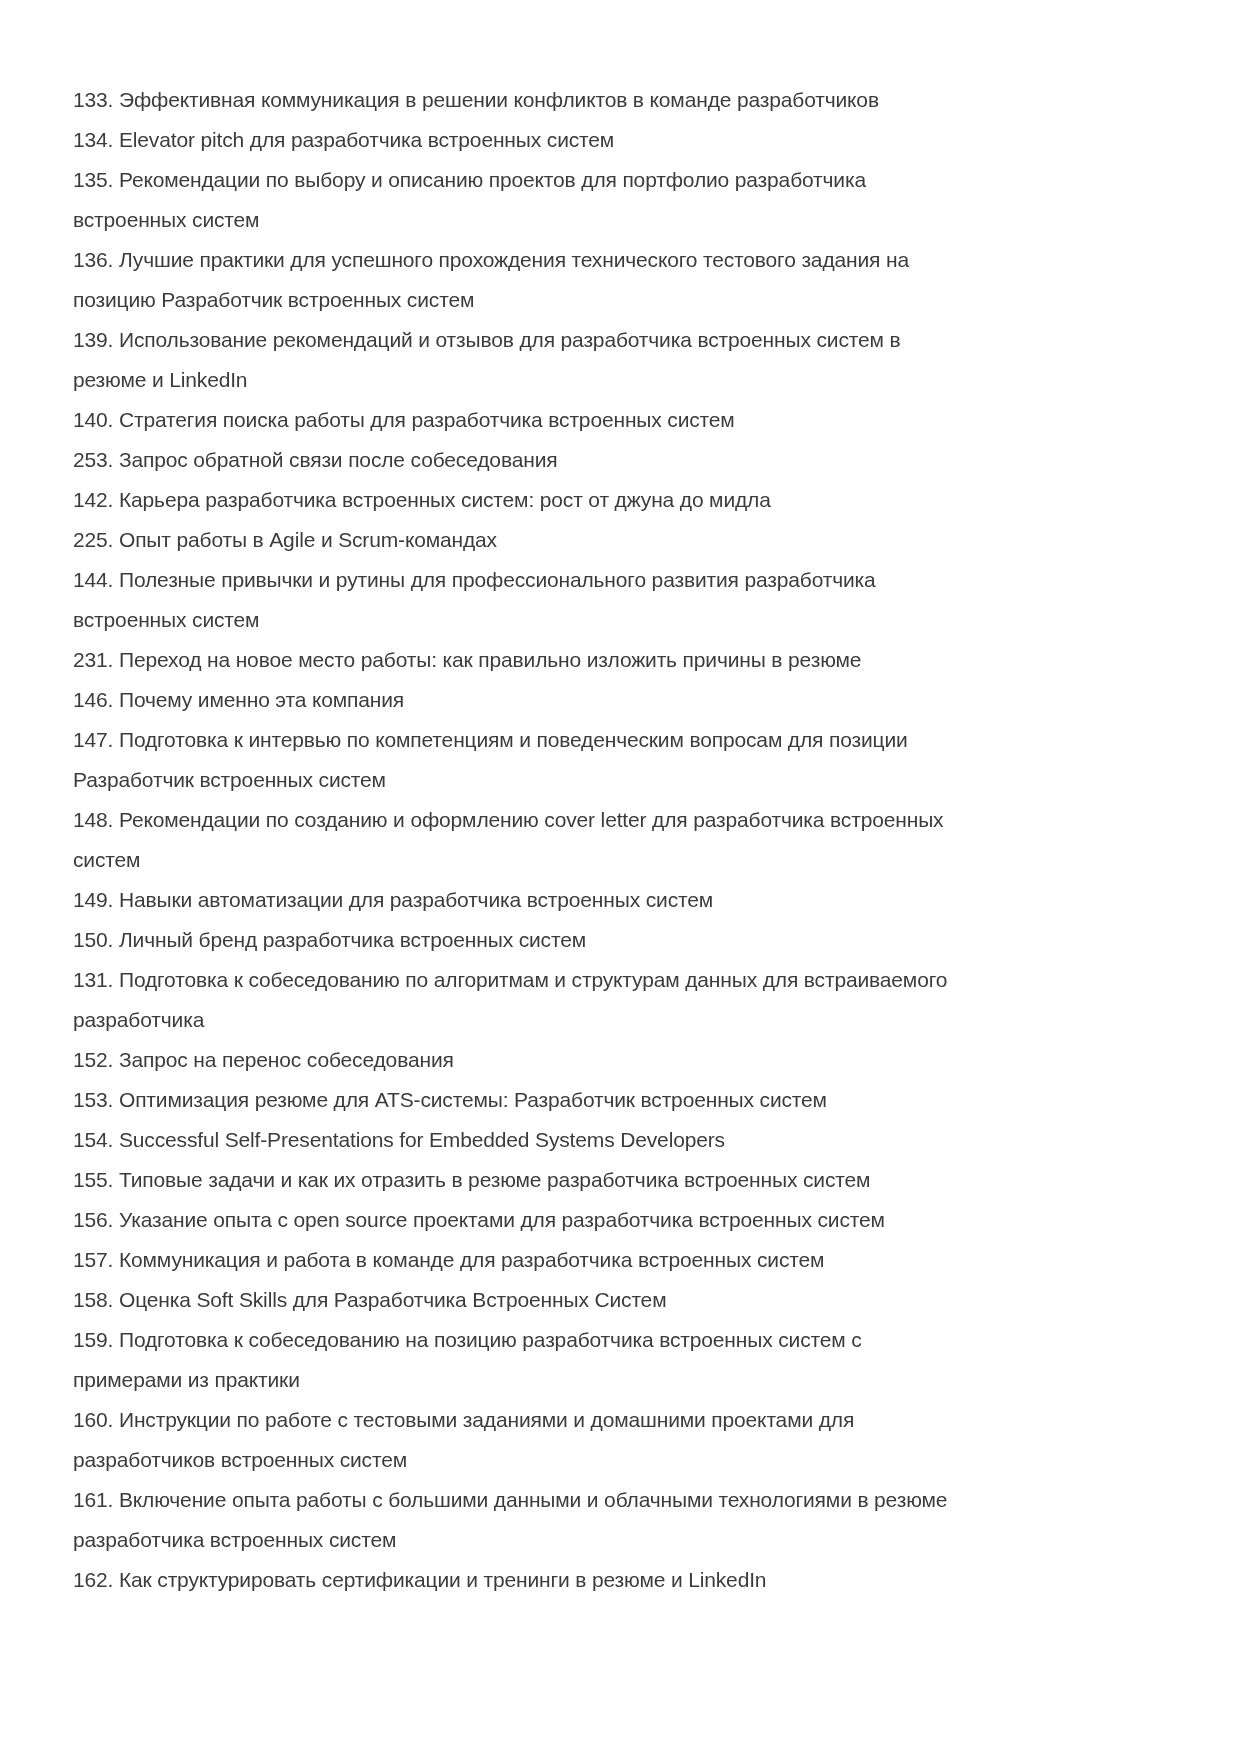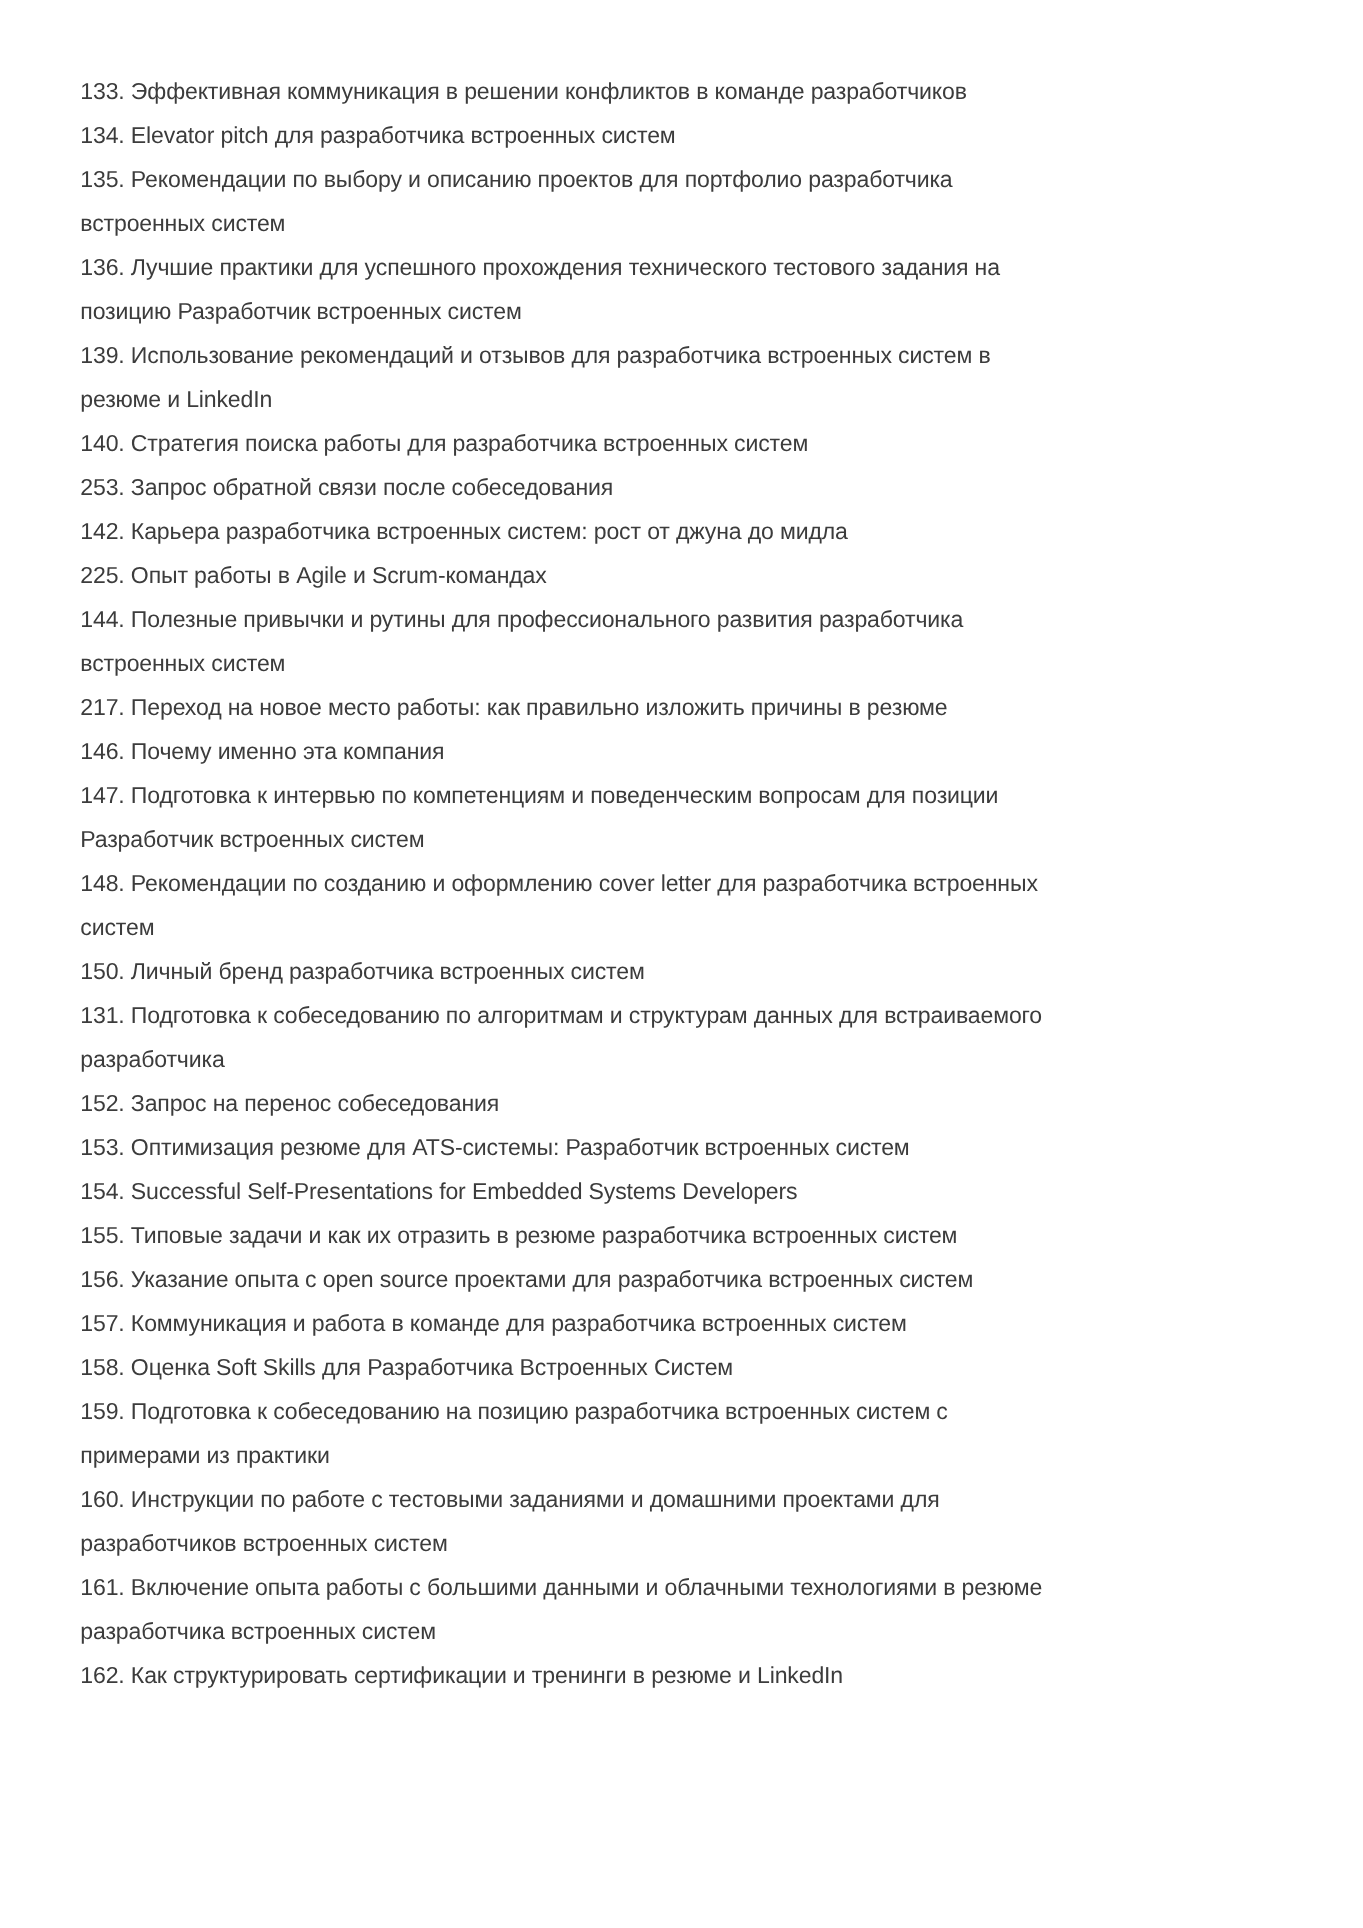--- a/index.html
+++ b/index.html
@@ -10,21 +10,21 @@
   body {
     width: 1239px;
     height: 1753px;
     overflow: hidden;
     font-family: "Liberation Sans", "DejaVu Sans", sans-serif;
   }
   .page {
     box-sizing: border-box;
     width: 1239px;
     height: 1753px;
-    padding: 64px 60px 0 73px;
+    padding: 80px 60px 0 73px;
     background: #ffffff;
   }
   .topic-list {
     width: 1106px;
   }
   .list-item {
     font-size: 21px;
     line-height: 40px;
     letter-spacing: -0.15px;
     color: #3c3c3c;
@@ -43,26 +43,27 @@
       <div class="list-item">136. Лучшие практики для успешного прохождения технического тестового задания на
 позицию Разработчик встроенных систем</div>
       <div class="list-item">139. Использование рекомендаций и отзывов для разработчика встроенных систем в
 резюме и LinkedIn</div>
       <div class="list-item">140. Стратегия поиска работы для разработчика встроенных систем</div>
       <div class="list-item">253. Запрос обратной связи после собеседования</div>
       <div class="list-item">142. Карьера разработчика встроенных систем: рост от джуна до мидла</div>
       <div class="list-item">225. Опыт работы в Agile и Scrum-командах</div>
       <div class="list-item">144. Полезные привычки и рутины для профессионального развития разработчика
 встроенных систем</div>
-      <div class="list-item">217. Переход на новое место работы: как правильно изложить причины в резюме</div>
+      <div class="list-item">231. Переход на новое место работы: как правильно изложить причины в резюме</div>
       <div class="list-item">146. Почему именно эта компания</div>
       <div class="list-item">147. Подготовка к интервью по компетенциям и поведенческим вопросам для позиции
 Разработчик встроенных систем</div>
       <div class="list-item">148. Рекомендации по созданию и оформлению cover letter для разработчика встроенных
 систем</div>
+      <div class="list-item">149. Навыки автоматизации для разработчика встроенных систем</div>
       <div class="list-item">150. Личный бренд разработчика встроенных систем</div>
       <div class="list-item">131. Подготовка к собеседованию по алгоритмам и структурам данных для встраиваемого
 разработчика</div>
       <div class="list-item">152. Запрос на перенос собеседования</div>
       <div class="list-item">153. Оптимизация резюме для ATS-системы: Разработчик встроенных систем</div>
       <div class="list-item">154. Successful Self-Presentations for Embedded Systems Developers</div>
       <div class="list-item">155. Типовые задачи и как их отразить в резюме разработчика встроенных систем</div>
       <div class="list-item">156. Указание опыта с open source проектами для разработчика встроенных систем</div>
       <div class="list-item">157. Коммуникация и работа в команде для разработчика встроенных систем</div>
       <div class="list-item">158. Оценка Soft Skills для Разработчика Встроенных Систем</div>

